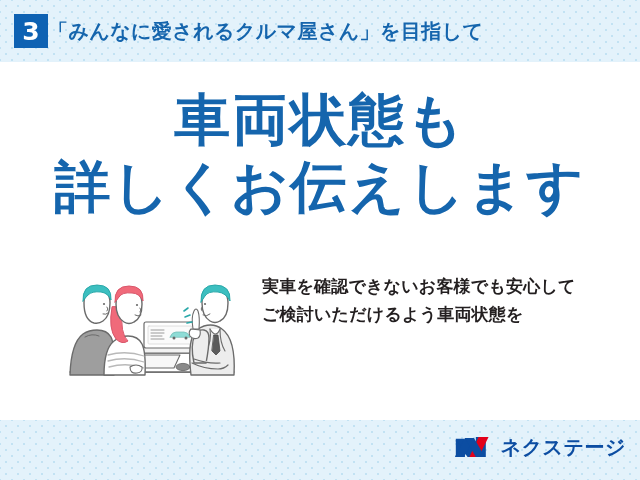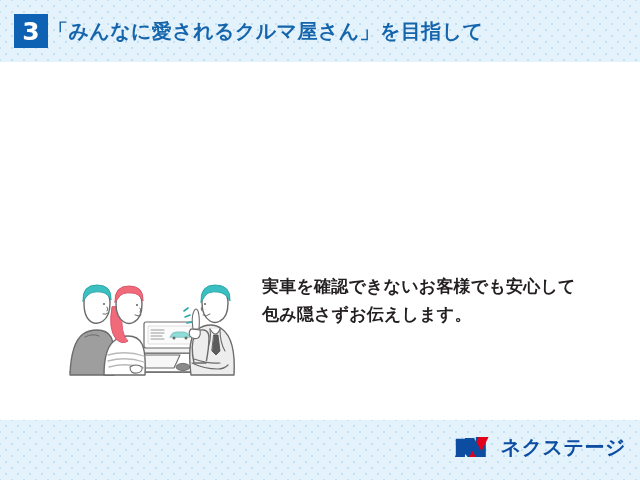--- a/index.html
+++ b/index.html
@@ -164,20 +164,24 @@
 
 <div id="page">
 
   <div id="header">
     <div id="step-badge">3</div>
     <div id="header-title">「みんなに愛されるクルマ屋さん」を目指して</div>
   </div>
 
   <div id="panel">
 
+    <div id="headline">
+      <div class="headline-line" id="headline-line-1">車両状態も</div>
+      <div class="headline-line" id="headline-line-2">詳しくお伝えします</div>
+    </div>
 
     <div id="lower">
 
       <div id="illustration">
         <svg viewBox="0 0 200 120" width="200" height="120">
           <g fill="none" stroke="#6b6b6b" stroke-width="1.4" stroke-linecap="round" stroke-linejoin="round">
 
             <path d="M18 105 L182 105" stroke="#6b6b6b" stroke-width="1.4"></path>
             <path d="M22 105 L30 86 L172 86 L180 105 Z" fill="#ffffff" stroke="#6b6b6b"></path>
 
@@ -245,21 +249,21 @@
             <path d="M140 96 q12 6 26 6 q6 0 10 -4" fill="none" stroke="#6b6b6b" stroke-width="1.2"></path>
             <path d="M142 92 q14 5 26 4" fill="#ededed" stroke="#6b6b6b" stroke-width="1.2"></path>
 
             <path d="M132 44 l4 -3 M133 50 l5 -2 M135 56 l5 -1" stroke="#2aa8a9" stroke-width="1.6"></path>
           </g>
         </svg>
       </div>
 
       <div id="body-copy">
         <div>実車を確認できないお客様でも安心して</div>
-        <div>包み隠さずお伝えします。</div>
+        <div>ご検討いただけるよう車両状態を</div>
       </div>
 
     </div>
   </div>
 
   <div id="footer">
     <div id="logo">
       <svg id="logo-mark" viewBox="0 0 44 28">
         <path d="M2 25 L2 5 L11 5 L24 20 L24 25 L15 25 L2 8 Z" fill="#0c4da2"></path>
         <path d="M2 25 L2 6 L12 18 L12 25 Z" fill="#0c4da2"></path>

